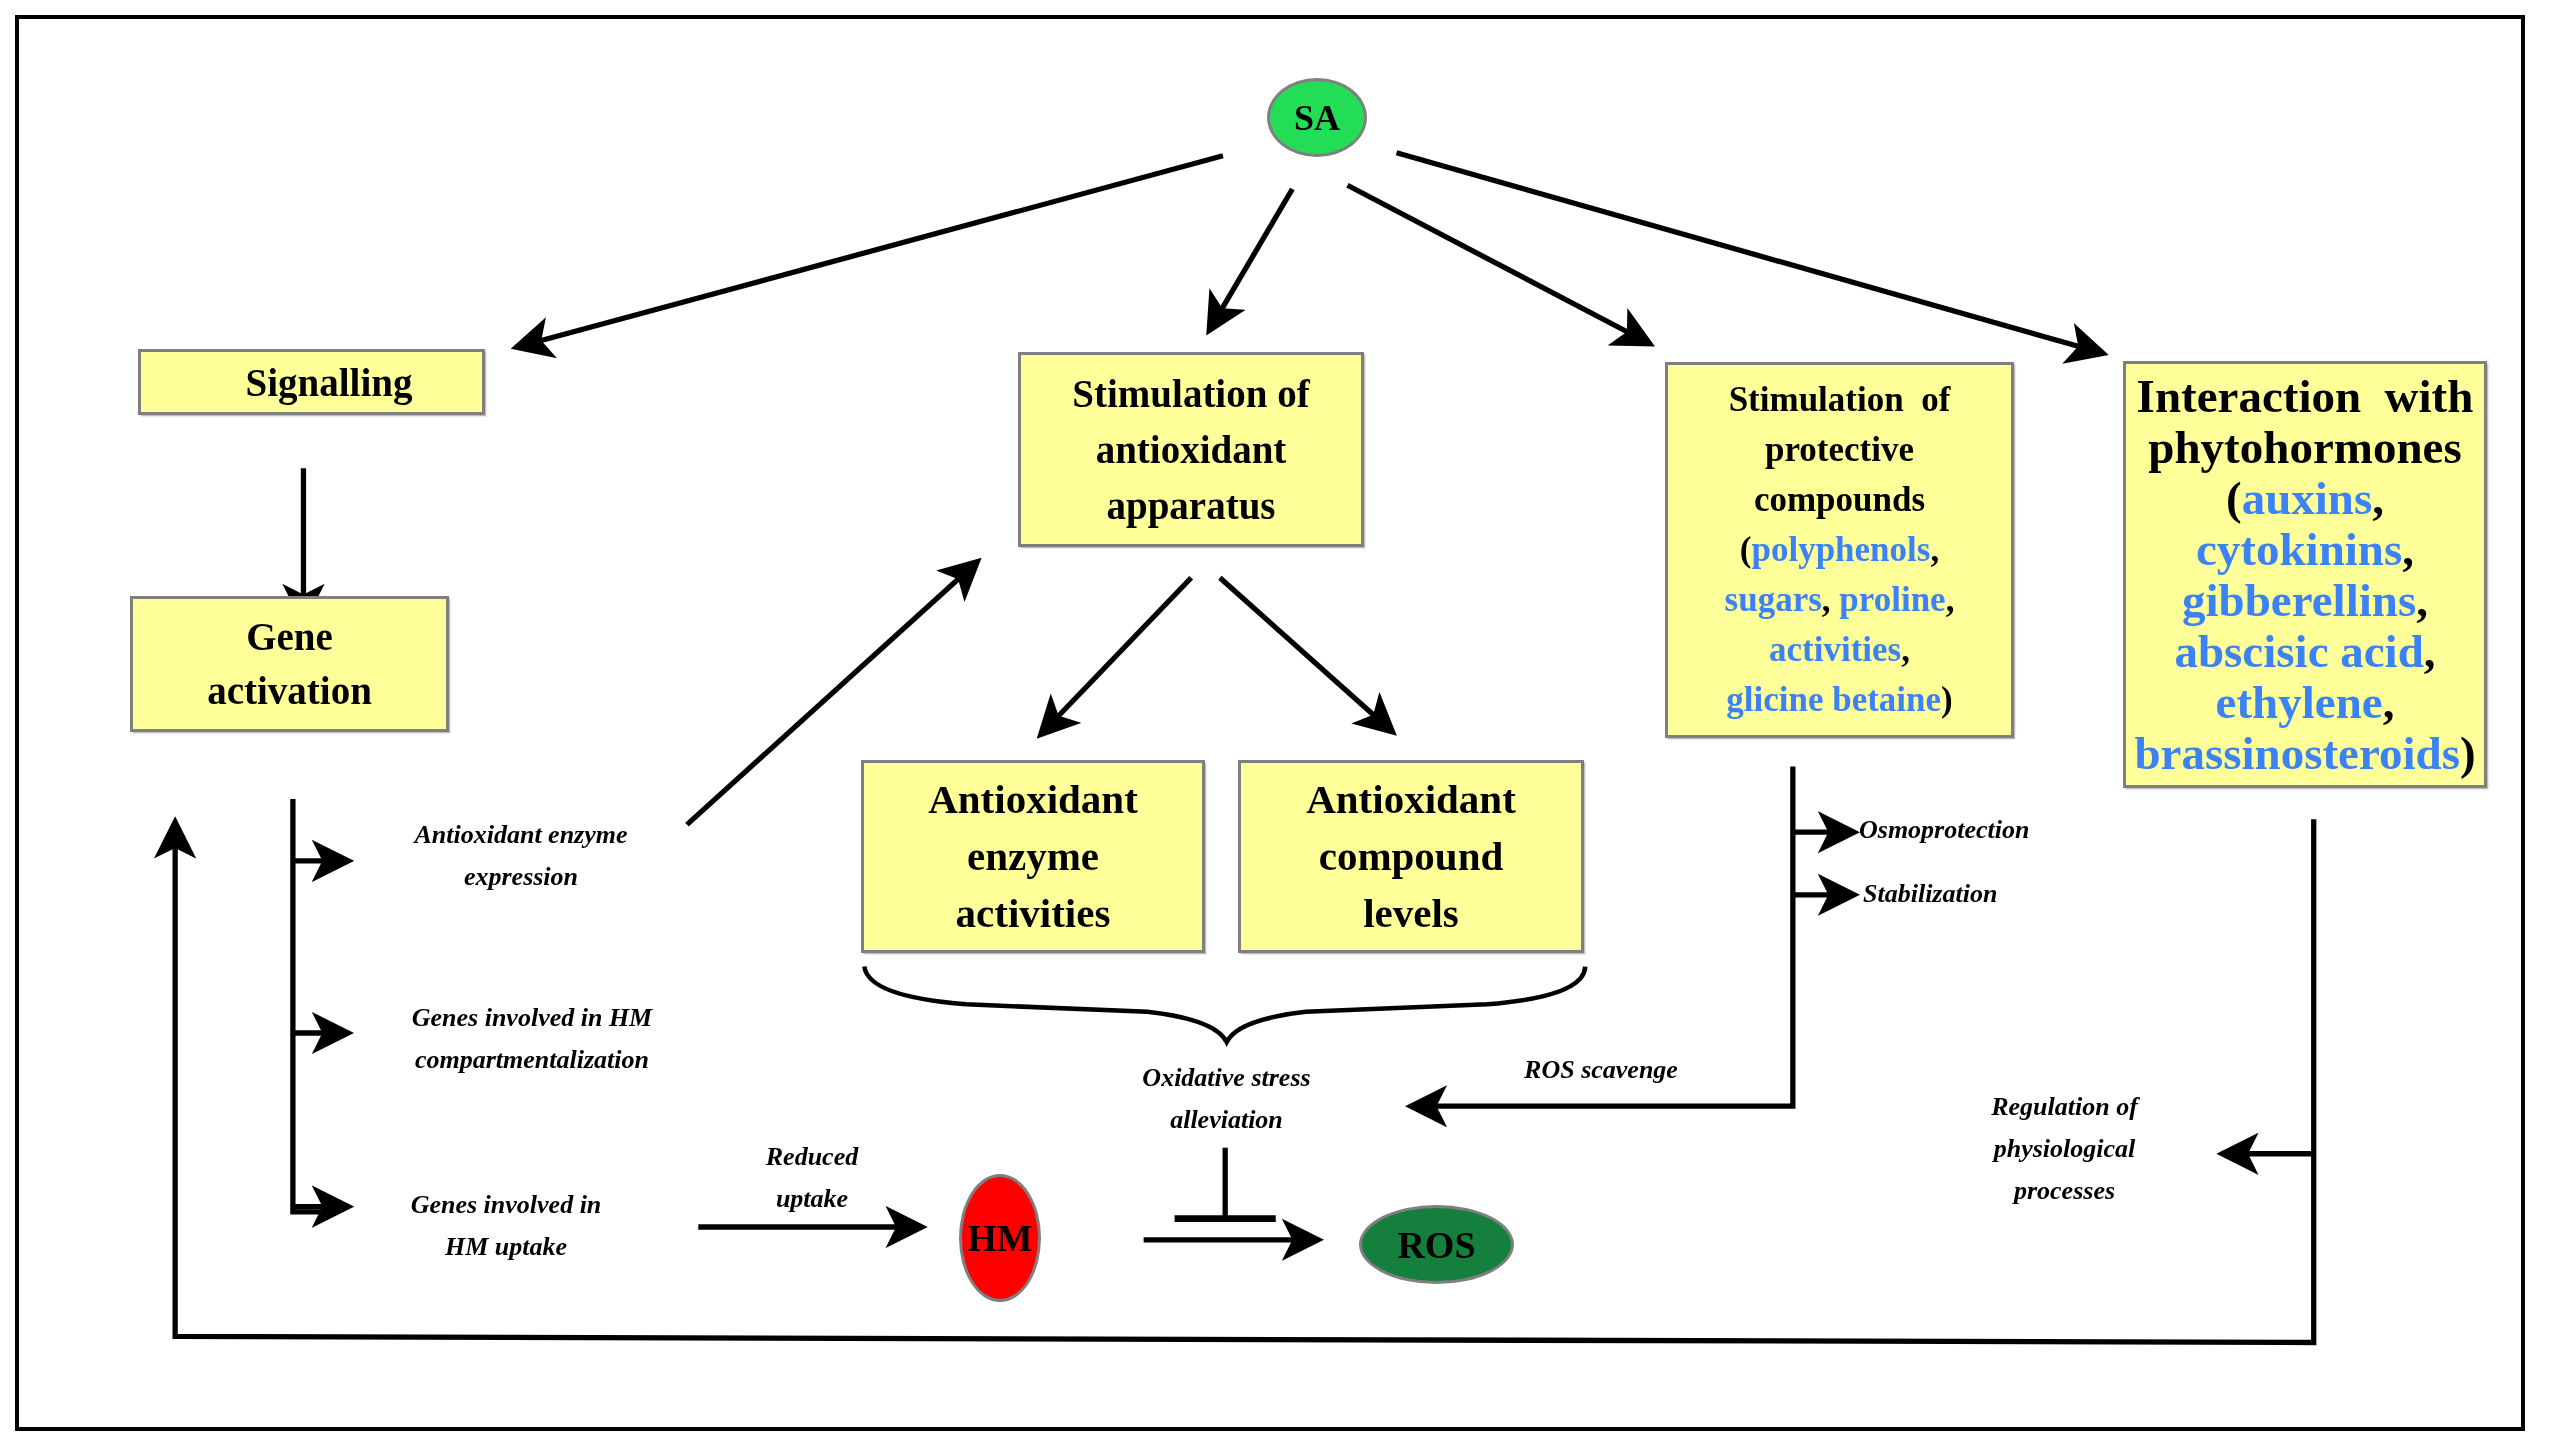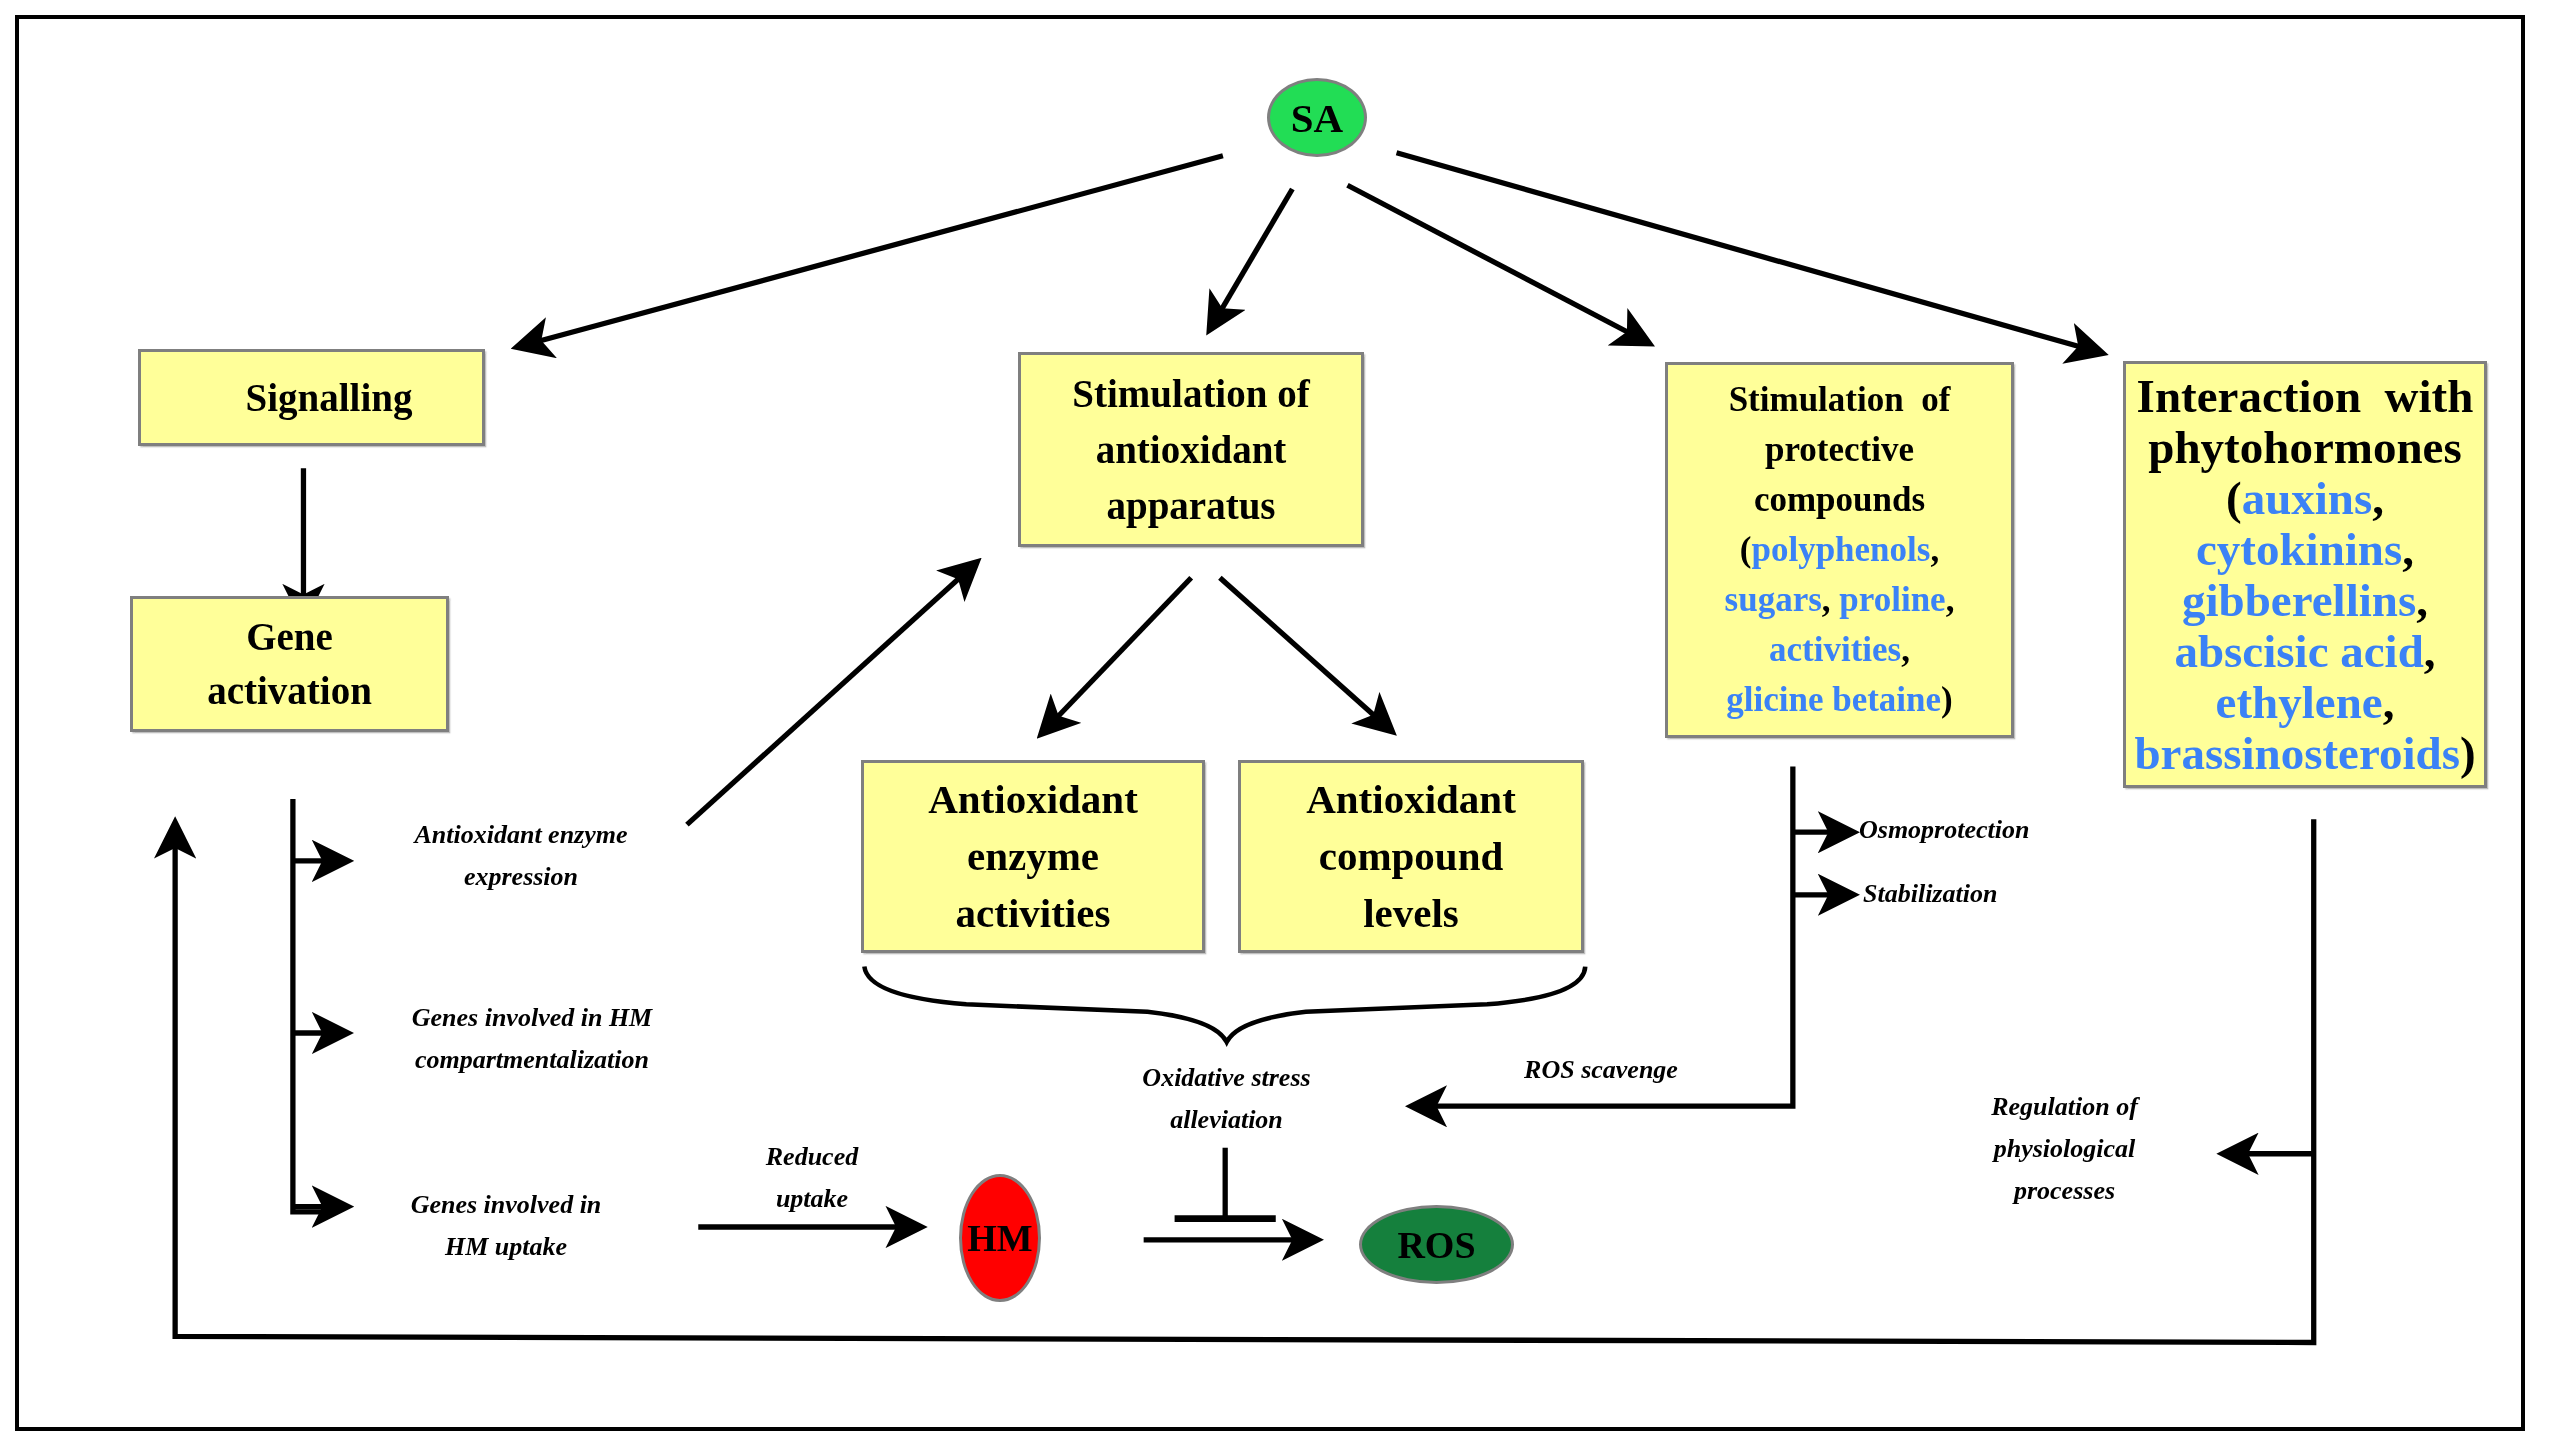--- a/index.html
+++ b/index.html
@@ -59,31 +59,31 @@
     <line x1="3065" y1="1528" x2="2950" y2="1528" marker-end="url(#ah)"></line>
 
     <line x1="925" y1="1625" x2="1215" y2="1625" marker-end="url(#ah)"></line>
 
     <line x1="1515" y1="1642" x2="1740" y2="1642" marker-end="url(#ah)"></line>
     <line x1="1623" y1="1520" x2="1623" y2="1614"></line>
     <line stroke-width="9" x1="1556" y1="1614" x2="1690" y2="1614"></line>
   </g>
 </svg>
 
-<div class="oval" style="left:1267px;top:78px;width:100px;height:79px;background:#22dd55;font-size:41px;">
+<div class="oval" style="left:1267px;top:78px;width:100px;height:79px;background:#22dd55;font-size:36px;">
   <span>SA</span>
 </div>
 <div class="oval" style="left:959px;top:1174px;width:82px;height:128px;background:#ff0000;font-size:38px;font-weight:normal;">
   <span style="font-weight:bold;">HM</span>
 </div>
 <div class="oval" style="left:1359px;top:1205px;width:155px;height:79px;background:#15803d;font-size:38px;">
   <span>ROS</span>
 </div>
 
-<div class="box" style="left:138px;top:349px;width:347px;height:97px;font-size:39px;padding-left:35px;">
+<div class="box" style="left:138px;top:349px;width:347px;height:66px;font-size:39px;padding-left:35px;">
   <span>Signalling</span>
 </div>
 
 <div class="box" style="left:130px;top:596px;width:319px;height:136px;font-size:39px;line-height:54px;">
   <span class="inner">
     <span class="ln">Gene</span>
     <span class="ln">activation</span>
   </span>
 </div>
 

